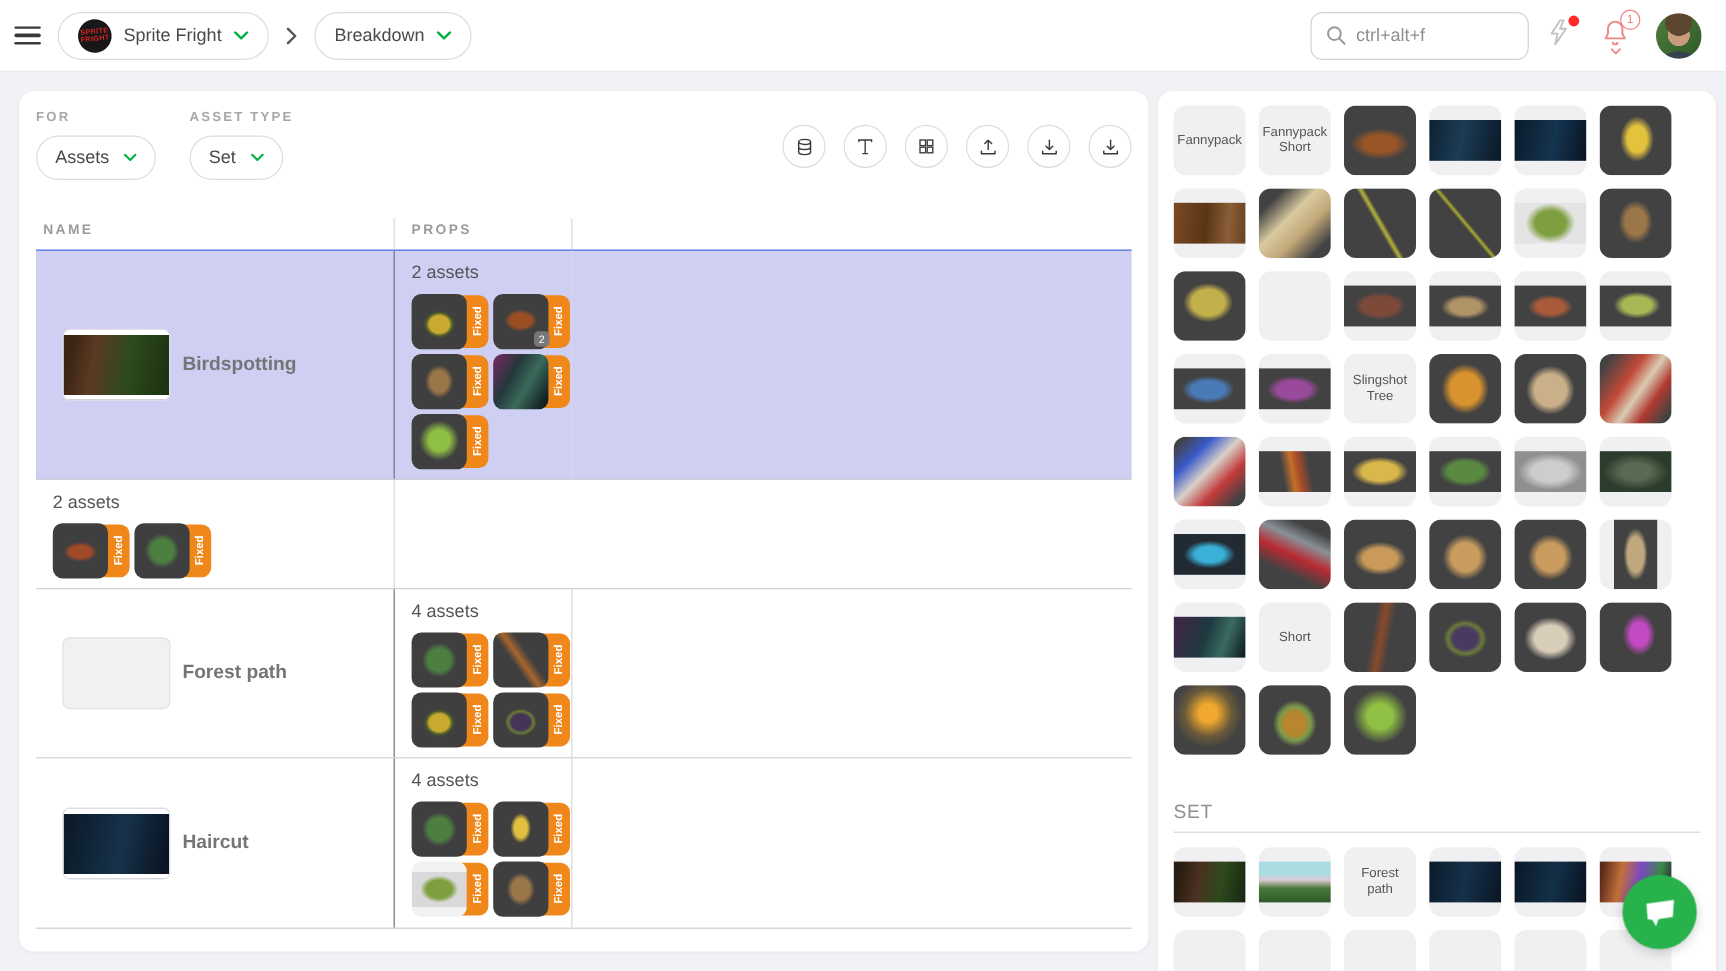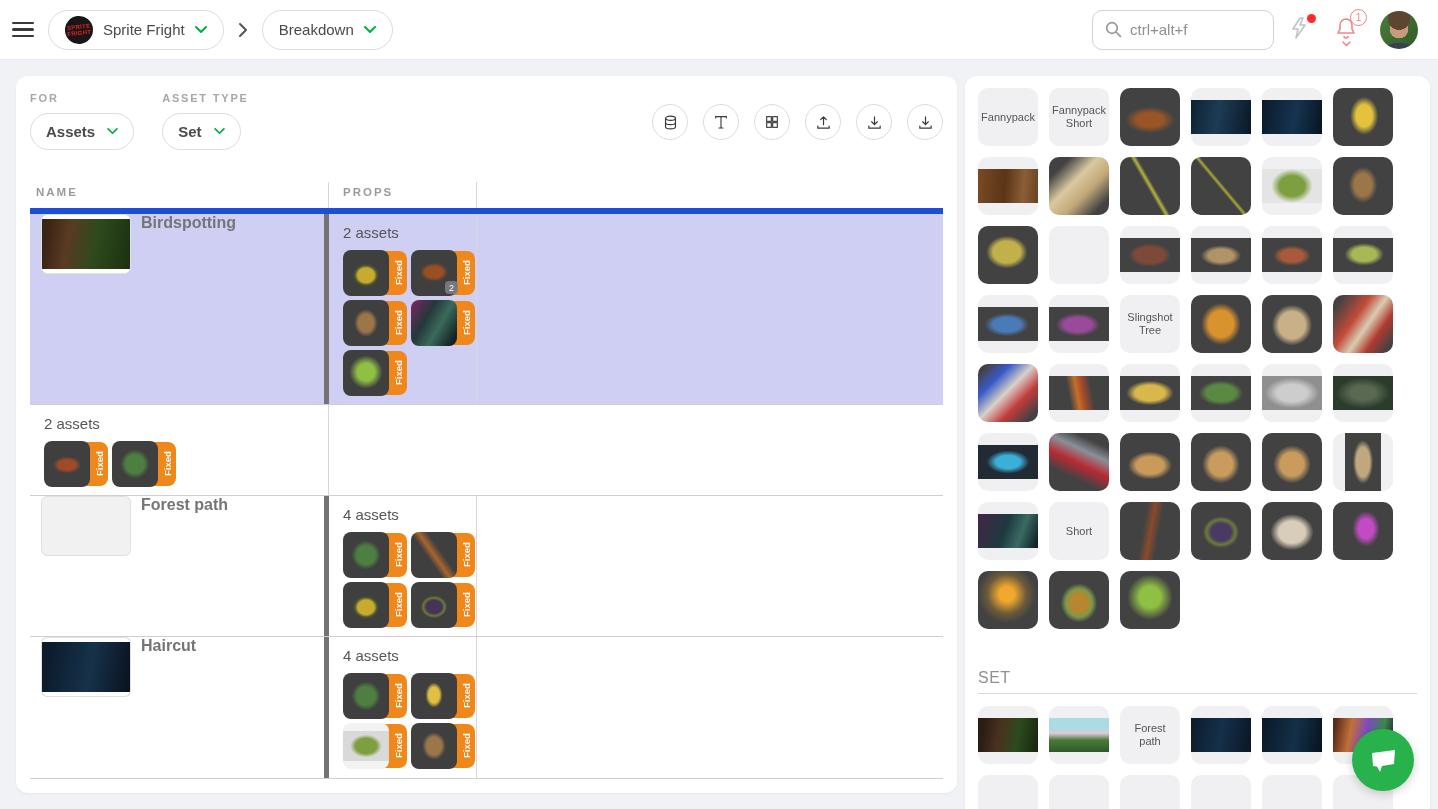--- a/index.html
+++ b/index.html
@@ -47,39 +47,39 @@
   .panel { background:#fff; border-radius:12px; box-shadow:0 1px 3px rgba(0,0,0,.05); }
   .left-panel { width:941px; height:717px; padding:16px 14px; overflow:hidden; }
   .right-panel { width:465px; height:1000px; padding:12px 13px; overflow:hidden; }
 
   
   .filters { display:flex; gap:28px; }
   .filter-group .cap { font-size:11px; font-weight:bold; letter-spacing:1.8px;
     color:#a7a7ac; }
   .dd { margin-top:9px; display:inline-flex; align-items:center; gap:12px;
     border:1px solid #dcdce0; border-radius:19px; height:37px; padding:0 15px;
-    font-size:15px; color:#4a4a4a; cursor:pointer; background:#fff;font-weight:bold; }
+    font-size:15px; color:#4a4a4a; cursor:pointer; background:#fff; }
   .tools { margin-left:auto; display:flex; gap:15px; align-items:flex-start;
     padding-top:12px; }
   .tool-btn { width:36px; height:36px; border-radius:50%; border:1px solid #dcdce0;
     background:#fff; display:flex; align-items:center; justify-content:center;
     cursor:pointer; }
 
   
   .btable { margin-top:32px; }
   .thead, .trow { display:grid; grid-template-columns:299px 148px 1fr; }
-  .thead { border-bottom:6px solid #1d4ed8; }
+  .thead { border-bottom:1px solid #1d4ed8; }
   .th { font-size:11.5px; font-weight:bold; letter-spacing:2px; color:#9b9b9b;
     padding:4px 6px 10px 6px; }
   .th.c1 { border-right:1px solid #d8d8dc; }
   .th.c2 { border-right:1px solid #d8d8dc; padding-left:14px; }
   .trow { border-bottom:1px solid #cfcfd3; cursor:pointer; }
   .trow.selected { background:#cfcff4; }
-  .cell-name { border-right:5px solid #737373; display:flex; align-items:flex-start;
-    gap:10px; padding-left:11px; }
+  .cell-name { border-right:1px solid #737373; display:flex; align-items:center;
+    gap:10px; padding-left:22px; }
   .cell-props { border-right:1px solid #d8d8dc; padding:8px 4px 8px 14px; }
   .cell-fill { }
   .row-thumb { width:90px; height:60px; border-radius:6px; border:1px solid #e0e0e6;
     background:#f1f1f2; flex:none; }
   .row-name { font-size:16px; font-weight:bold; color:#757578; }
   .asset-count { font-size:15px; color:#555; line-height:22px; margin-bottom:6px; }
   .chips { display:flex; flex-wrap:wrap; gap:4px; width:134px; }
   .chip { position:relative; width:64px; height:46px; cursor:pointer; }
   .chip-tab { position:absolute; right:0; top:1px; bottom:1px; width:32px;
     background:#f0871a; border-radius:8px; }

